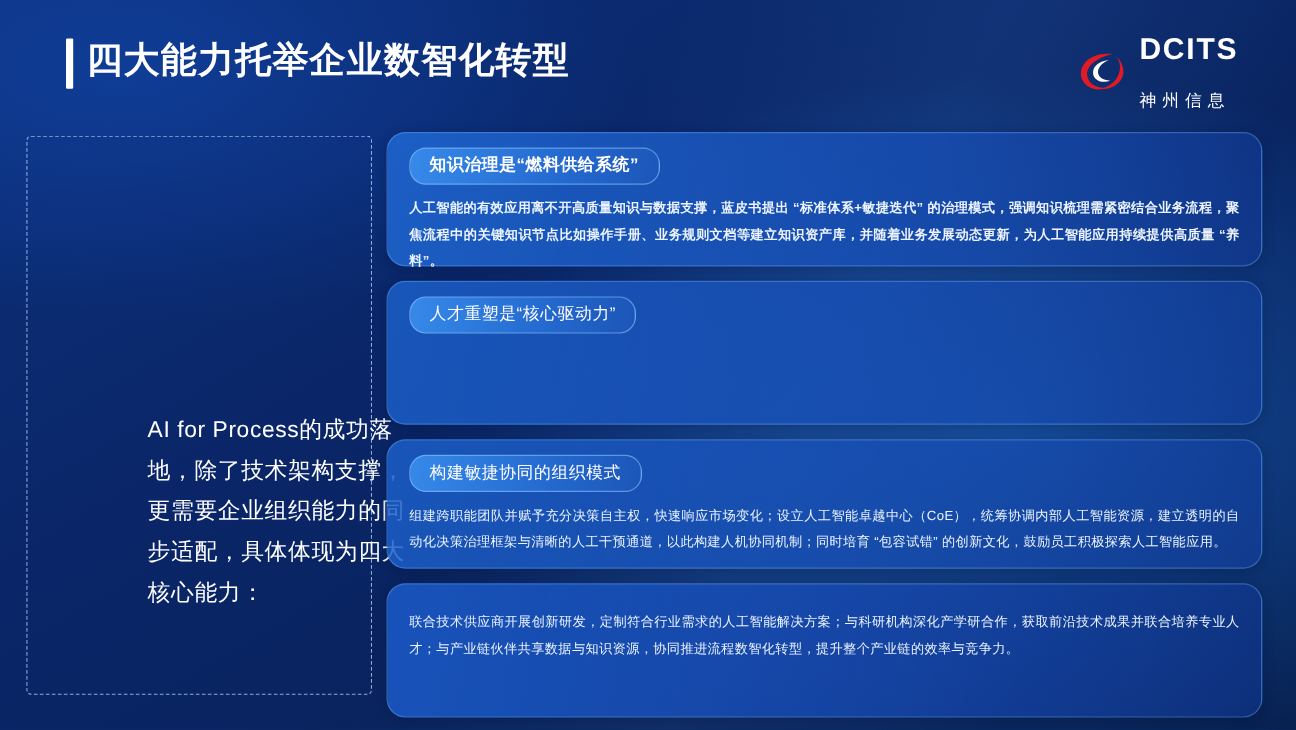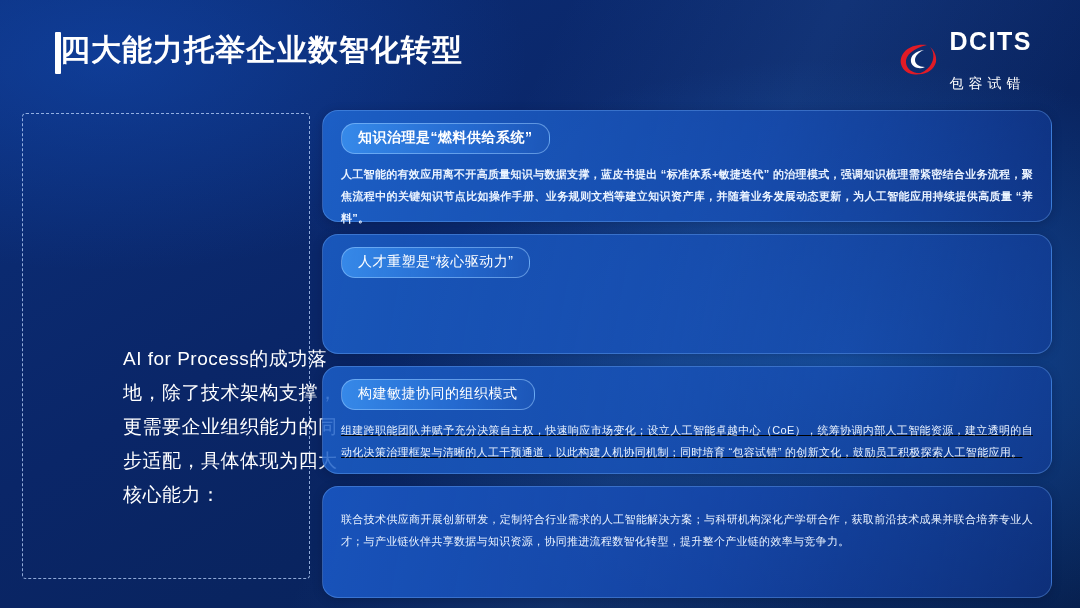--- a/index.html
+++ b/index.html
@@ -47,21 +47,21 @@
     position: absolute;
     left: 55px;
     top: 14px;
     width: 6px;
     height: 42px;
     background: #ffffff;
     border-radius: 1px;
   }
   .title-text {
     position: absolute;
-    left: 60px;
+    left: 72px;
     top: 12px;
     font-size: 30px;
     font-weight: bold;
     color: #ffffff;
     letter-spacing: 1px;
     white-space: nowrap;
     text-align: center;
   }
 
   
@@ -133,21 +133,21 @@
     border-radius: 16px;
     box-sizing: border-box;
     margin-bottom: 12px;
     background: linear-gradient(100deg, rgba(28,95,200,0.85) 0%, rgba(24,82,186,0.78) 45%, rgba(20,64,160,0.6) 100%);
     border: 1px solid rgba(120,180,255,0.35);
     padding: 12px 18px 14px 18px;
     box-shadow: 0 2px 10px rgba(0,10,40,0.25);
   }
   .card.c1 { height: 112px; background: linear-gradient(100deg, rgba(30,100,205,0.9) 0%, rgba(23,78,180,0.8) 60%, rgba(18,58,150,0.6) 100%); font-weight: bold; }
   .card.c2 { height: 120px; }
-  .card.c3 { height: 108px; text-decoration: underline; }
+  .card.c3 { height: 108px; }
   .card.c4 { height: 112px; background: linear-gradient(100deg, rgba(26,88,196,0.9) 0%, rgba(22,72,175,0.8) 55%, rgba(17,55,145,0.6) 100%); }
 
   .card-tag {
     display: inline-block;
     padding: 5px 16px 6px 16px;
     border-radius: 14px;
     background: linear-gradient(95deg, rgba(56,140,235,0.95) 0%, rgba(38,108,210,0.9) 60%, rgba(30,88,185,0.75) 100%);
     border: 1px solid rgba(150,200,255,0.55);
     color: #ffffff;
     font-size: 14px;
@@ -178,21 +178,21 @@
     <div class="logo">
       <div class="logo-mark">
         <svg width="46" height="46" viewBox="0 0 46 46" aria-hidden="true">
           <path d="M33 9 C16 7, 5 17, 7 28 C9 37, 20 41, 28 37 C20 38, 13 34, 12 27 C11 19, 20 12, 33 9 Z" fill="#e11b26"></path>
           <path d="M30 14 C21 15, 16 20, 17 26 C18 31, 25 34, 31 31 C25 31, 21 28, 21 24 C21 20, 25 16, 30 14 Z" fill="#ffffff"></path>
           <path d="M36 11 C40 15, 41 23, 36 30 C33 34, 28 37, 23 38 C32 39, 40 34, 42 26 C43 20, 40 14, 36 11 Z" fill="#e11b26"></path>
         </svg>
       </div>
       <div class="logo-text-wrap">
         <div class="logo-en">DCITS</div>
-        <div class="logo-cn">包容试错</div>
+        <div class="logo-cn">神州信息</div>
       </div>
     </div>
   </div>
 
   <div class="left-panel">
     <div class="left-text">AI for Process的成功落地，除了技术架构支撑，更需要企业组织能力的同步适配，具体体现为四大核心能力：</div>
   </div>
 
   <div class="cards">
 

